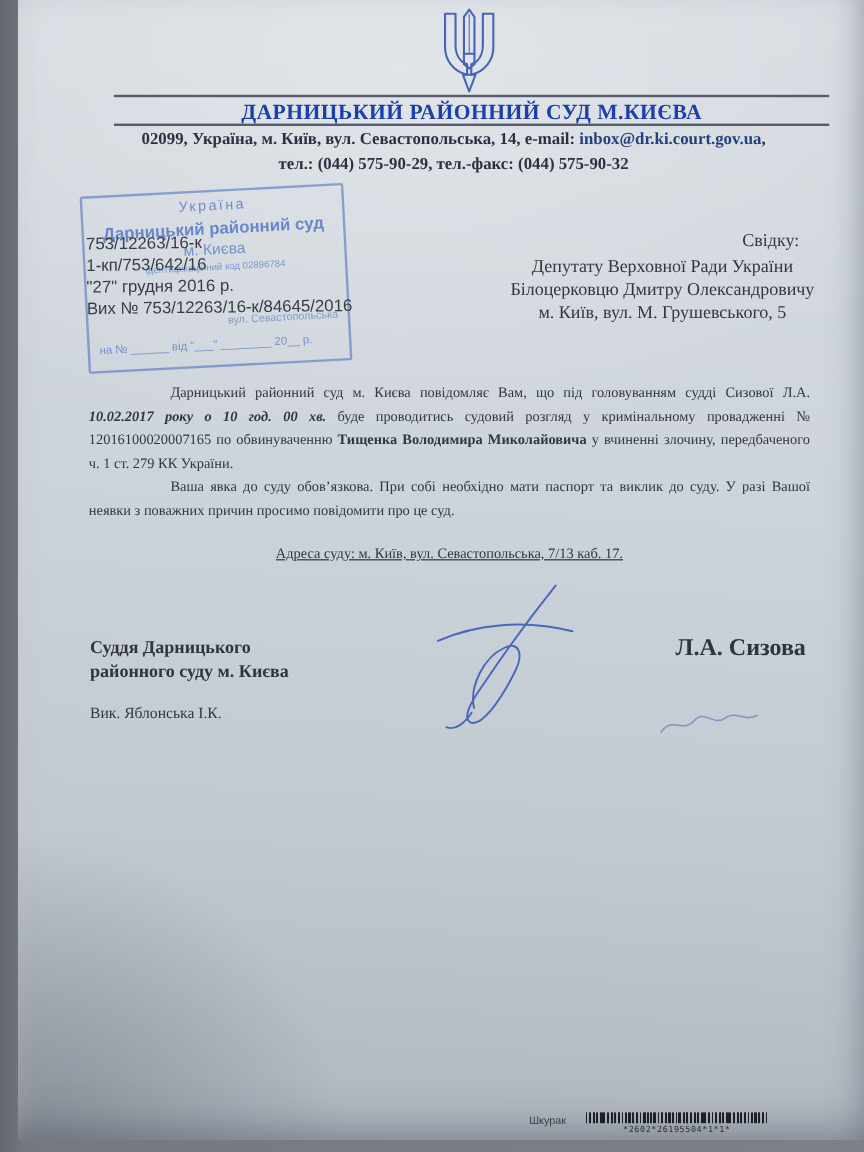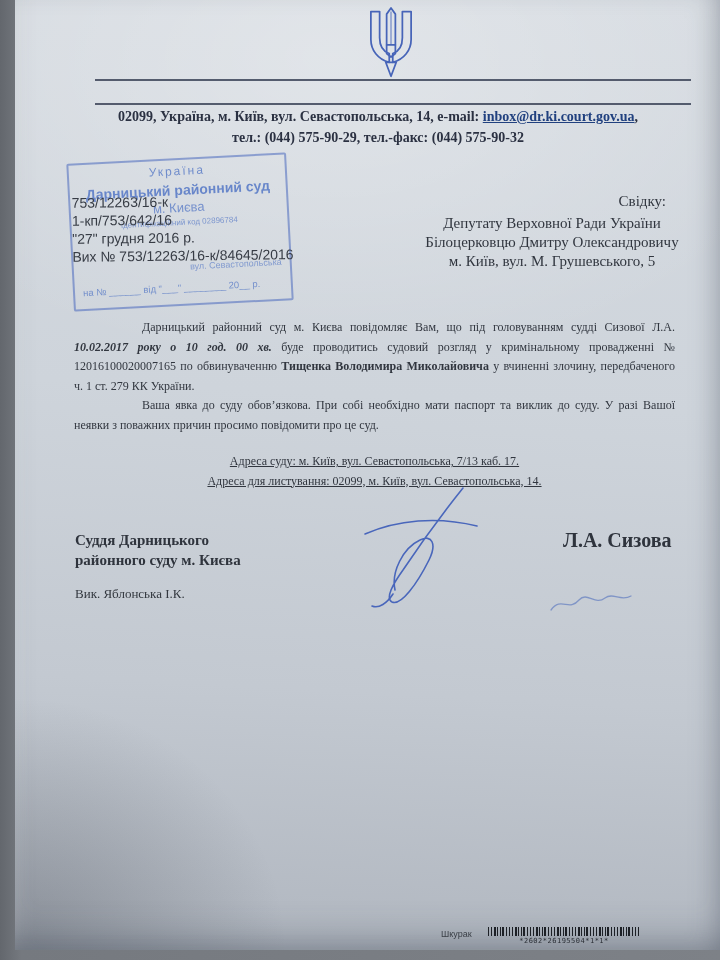--- a/index.html
+++ b/index.html
@@ -25,21 +25,21 @@
   .rule-top{top:79px;}
   .rule-bottom{top:103px;}
   .court-title{
     left:78px;top:83px;width:600px;text-align:center;
     font-size:18px;font-weight:bold;letter-spacing:.4px;
     color:var(--header-blue,#1c3fae);
   }
   .addr{left:40px;width:646px;text-align:center;font-weight:bold;font-size:14px;color:#2b3142;}
   .addr1{top:109px;}
   .addr2{top:130px;}
-  .email{color:#20407f;text-decoration:underline;}
+  .email{color:#20407f;}
   
   .stamp{
     left:55px;top:158px;width:216px;height:144px;
     border:2px solid rgba(72,104,190,0.55);border-radius:2px;
     transform:rotate(-3deg);
     color:var(--stamp-blue,#5578c6);
     font-family:"Liberation Sans",sans-serif;
   }
   .stamp > div{position:absolute;left:0;width:100%;text-align:center;}
   .stamp-country{top:4px;font-size:12px;letter-spacing:2px;opacity:.8;}
@@ -88,20 +88,21 @@
       <path d="M32 2 L37 9 L37 44 L27 44 L27 9 Z"></path>
       <path d="M32 6 L32 44" stroke-width="1"></path>
       <path d="M9 6 L19 6 L19 36 C19 46 24 52 30 54 L30 64 C17 61 9 50 9 38 Z"></path>
       <path d="M55 6 L45 6 L45 36 C45 46 40 52 34 54 L34 64 C47 61 55 50 55 38 Z"></path>
       <path d="M27 44 L27 54 L32 58 L37 54 L37 44"></path>
       <path d="M26 64 L38 64 L32 80 Z"></path>
     </g>
   </svg>
 
   <div class="abs rule rule-top"></div>
+  <div class="abs court-title">ДАРНИЦЬКИЙ РАЙОННИЙ СУД М.КИЄВА</div>
   <div class="abs rule rule-bottom"></div>
 
   <div class="abs addr addr1"><span>02099, Україна, м. Київ, вул. Севастопольська, 14, e-mail: </span><span class="email">inbox@dr.ki.court.gov.ua</span><span>,</span></div>
   <div class="abs addr addr2">тел.: (044) 575-90-29,  тел.-факс: (044) 575-90-32</div>
 
   <div class="abs stamp">
     <div class="stamp-country">Україна</div>
     <div class="stamp-court1">Дарницький районний суд</div>
     <div class="stamp-court2">м. Києва</div>
     <div class="stamp-id">ідентифікаційний код 02896784</div>
@@ -121,21 +122,20 @@
     <div>Депутату Верховної Ради України</div>
     <div>Білоцерковцю Дмитру Олександровичу</div>
     <div>м. Київ, вул. М. Грушевського, 5</div>
   </div>
 
   <div class="abs body-text">
     <p><span>Дарницький районний суд м. Києва повідомляє Вам, що під головуванням судді Сизової Л.А. </span><b><i><span>10.02.2017 року о 10 год. 00 хв.</span></i></b><span> буде проводитись судовий розгляд у кримінальному провадженні № 12016100020007165 по обвинуваченню </span><b><span>Тищенка Володимира Миколайовича</span></b><span> у вчиненні злочину, передбаченого ч. 1 ст. 279 КК України.</span></p>
     <p>Ваша явка до суду обов’язкова. При собі необхідно мати паспорт та виклик до суду. У разі Вашої неявки з поважних причин просимо повідомити про це суд.</p>
     <div class="addresses">
       <div>Адреса суду: м. Київ, вул. Севастопольська, 7/13 каб. 17.</div>
-      <div>Адреса для листування: 02099, м. Київ, вул. Севастопольська, 14.</div>
     </div>
   </div>
 
   <div class="abs sig-title">
     <div>Суддя Дарницького</div>
     <div>районного суду м. Києва</div>
   </div>
 
   <svg class="abs sig-svg" width="170" height="128" viewBox="0 0 170 128">
     <g fill="none" stroke="#2a4db5" stroke-width="1.6" stroke-linecap="round" opacity="0.8">

